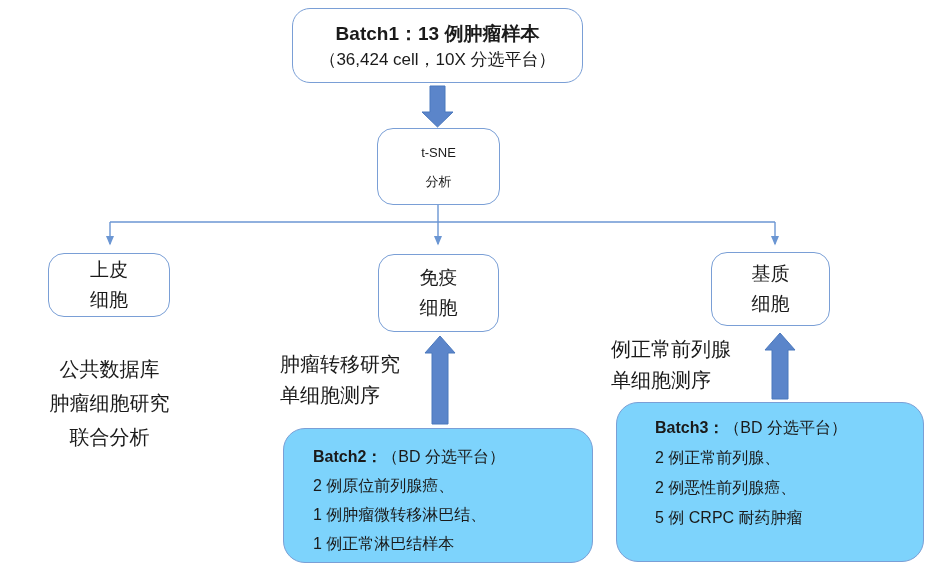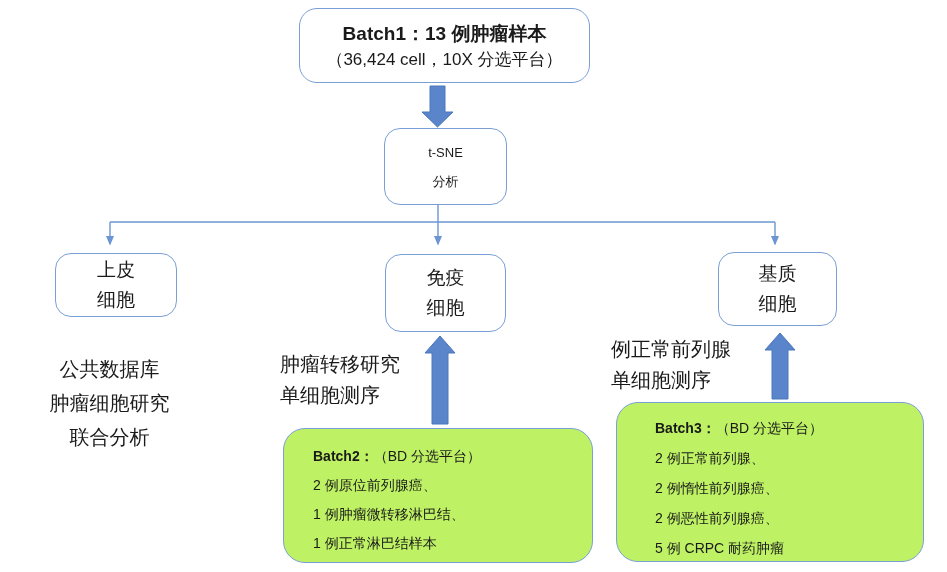--- a/index.html
+++ b/index.html
@@ -23,21 +23,20 @@
     border: 1.6px solid #7a9fd6;
     border-radius: 16px;
     background: #ffffff;
     display: flex;
     flex-direction: column;
     align-items: center;
     justify-content: center;
     text-align: center;
     z-index: 1;
     box-sizing: border-box;
-    margin-left: 7px;
   }
   .node .line { display: block; }
 
   .batch1 { left: 292px; top: 8px; width: 291px; height: 75px; border-radius: 18px; }
   .batch1 .title { font-weight: bold; font-size: 19px; line-height: 27px; }
   .batch1 .subtitle { font-size: 17px; line-height: 25px; }
 
   .tsne { left: 377px; top: 128px; width: 123px; height: 77px; font-size: 13px; line-height: 29px; }
 
   .cellbox { font-size: 19px; line-height: 30px; }
@@ -47,24 +46,24 @@
 
   .note { position: absolute; z-index: 1; font-size: 20px; }
   .note-left   { left: 22px;  top: 352px; width: 175px; text-align: center; line-height: 34px; }
   .note-middle { left: 280px; top: 349px; text-align: left; line-height: 31px; }
   .note-right  { left: 611px; top: 334px; text-align: left; line-height: 31px; }
 
   .batchbox {
     position: absolute;
     border: 1.6px solid #7a9fd6;
     border-radius: 22px;
-    background: #bef264;
+    background: #7dd3fc;
     z-index: 1;
     box-sizing: border-box;
-    font-size: 14px;
+    font-size: 16px;
   }
   .batch2 { left: 283px; top: 428px; width: 310px; height: 135px; padding: 13px 10px 0 29px; line-height: 29px; }
   .batch3 { left: 616px; top: 402px; width: 308px; height: 160px; padding: 10px 8px 0 38px;  line-height: 30px; }
   .batchbox .btitle { font-weight: bold; }
 </style>
 </head>
 <body>
 
 <div class="canvas">
 
@@ -134,18 +133,17 @@
     <div>2 例原位前列腺癌、</div>
     <div>1 例肿瘤微转移淋巴结、</div>
     <div>1 例正常淋巴结样本</div>
   </div>
 
   <div class="batchbox batch3">
     <div>
       <span class="btitle">Batch3：</span><span>（BD 分选平台）</span>
     </div>
     <div>2 例正常前列腺、</div>
-    <div>2 例惰性前列腺癌、</div>
     <div>2 例恶性前列腺癌、</div>
     <div>5 例 CRPC 耐药肿瘤</div>
   </div>
 
 </div>
 
 </body></html>

